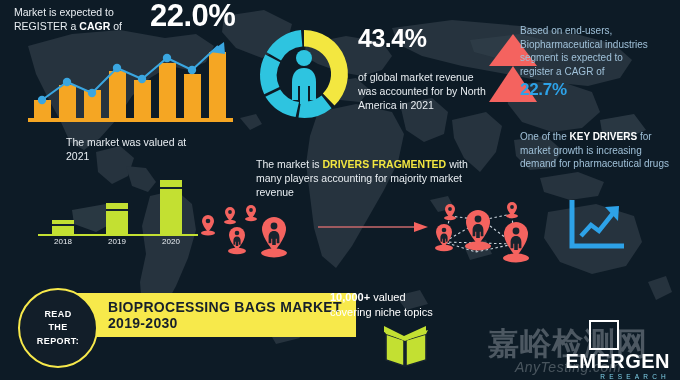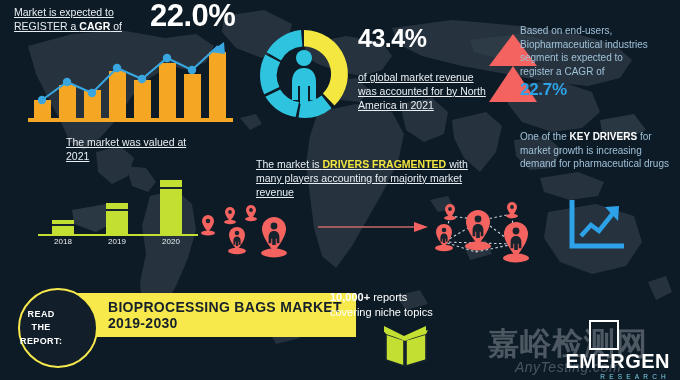--- a/index.html
+++ b/index.html
@@ -14,21 +14,21 @@
 
   
   .map-layer{position:absolute;inset:0;z-index:0;}
   .map-layer svg{width:100%;height:100%;display:block;}
 
   
   .abs{position:absolute;}
   .stat-huge{
     color:#ffffff;font-weight:bold;letter-spacing:-0.5px;line-height:1;
   }
-  .body-txt{color:#e9eef2;line-height:1.32;text-decoration:underline;}
+  .body-txt{color:#e9eef2;line-height:1.32;}
   .blue-txt{color:#9fc0d8;line-height:1.35;}
   .hl-yellow{color:#f3e740;font-weight:bold;}
   .hl-bold{font-weight:bold;color:#ffffff;}
   .blue-big{color:#2da2e8;font-weight:bold;letter-spacing:-0.3px;}
 
   
   #hdr-left{left:14px;top:6px;width:130px;font-size:10.5px;}
   #hdr-pct{left:150px;top:0px;font-size:31px;}
 
   
@@ -73,21 +73,21 @@
   #banner{left:66px;top:293px;width:290px;height:44px;background:#f7e94b;}
   #banner-label{
     position:absolute;left:0;top:0;width:100%;height:100%;
     display:flex;align-items:center;justify-content:center;
     color:#16202b;font-size:14px;font-weight:bold;letter-spacing:0.3px;
     padding-left:42px;box-sizing:border-box;
   }
   #read-circle{
     left:18px;top:288px;width:76px;height:76px;border-radius:50%;
     background:#121e29;border:2.5px solid #f7e94b;
-    display:flex;align-items:center;justify-content:flex-start;
+    display:flex;align-items:center;justify-content:center;
     text-align:center;color:#ffffff;font-size:9px;font-weight:bold;
     line-height:1.45;letter-spacing:0.4px;
   }
 
   
   #reports{left:330px;top:290px;width:160px;font-size:11px;color:#ffffff;line-height:1.35;}
   #reports .n{font-weight:bold;}
   #book-icon{left:382px;top:324px;width:48px;height:44px;}
 
   
@@ -365,21 +365,21 @@
   </div>
   <div class="abs" id="read-circle">
     <div>
       <span>READ</span><br>
       <span>THE</span><br>
       <span>REPORT:</span>
     </div>
   </div>
 
   <div class="abs" id="reports">
-    <span class="n">10,000+</span><span> reports</span><br>
+    <span class="n">10,000+</span><span> valued</span><br>
     <span>covering niche topics</span>
   </div>
   <div class="abs" id="book-icon">
     <svg viewBox="0 0 48 44" width="48" height="44" aria-hidden="true">
       <path d="M4,10 L22,16 L22,42 L4,36 Z" fill="#c3e032" stroke="#17242e" stroke-width="1.6"></path>
       <path d="M24,16 L44,10 L44,36 L24,42 Z" fill="#c3e032" stroke="#17242e" stroke-width="1.6"></path>
       <path d="M2,6 L22,13 L22,16 L4,10 Z" fill="#c3e032"></path>
       <path d="M46,6 L24,13 L24,16 L44,10 Z" fill="#c3e032"></path>
       <path d="M2,2 L22,12 L44,2 L44,8 L23,17 L2,8 Z" fill="#c3e032"></path>
     </svg>

